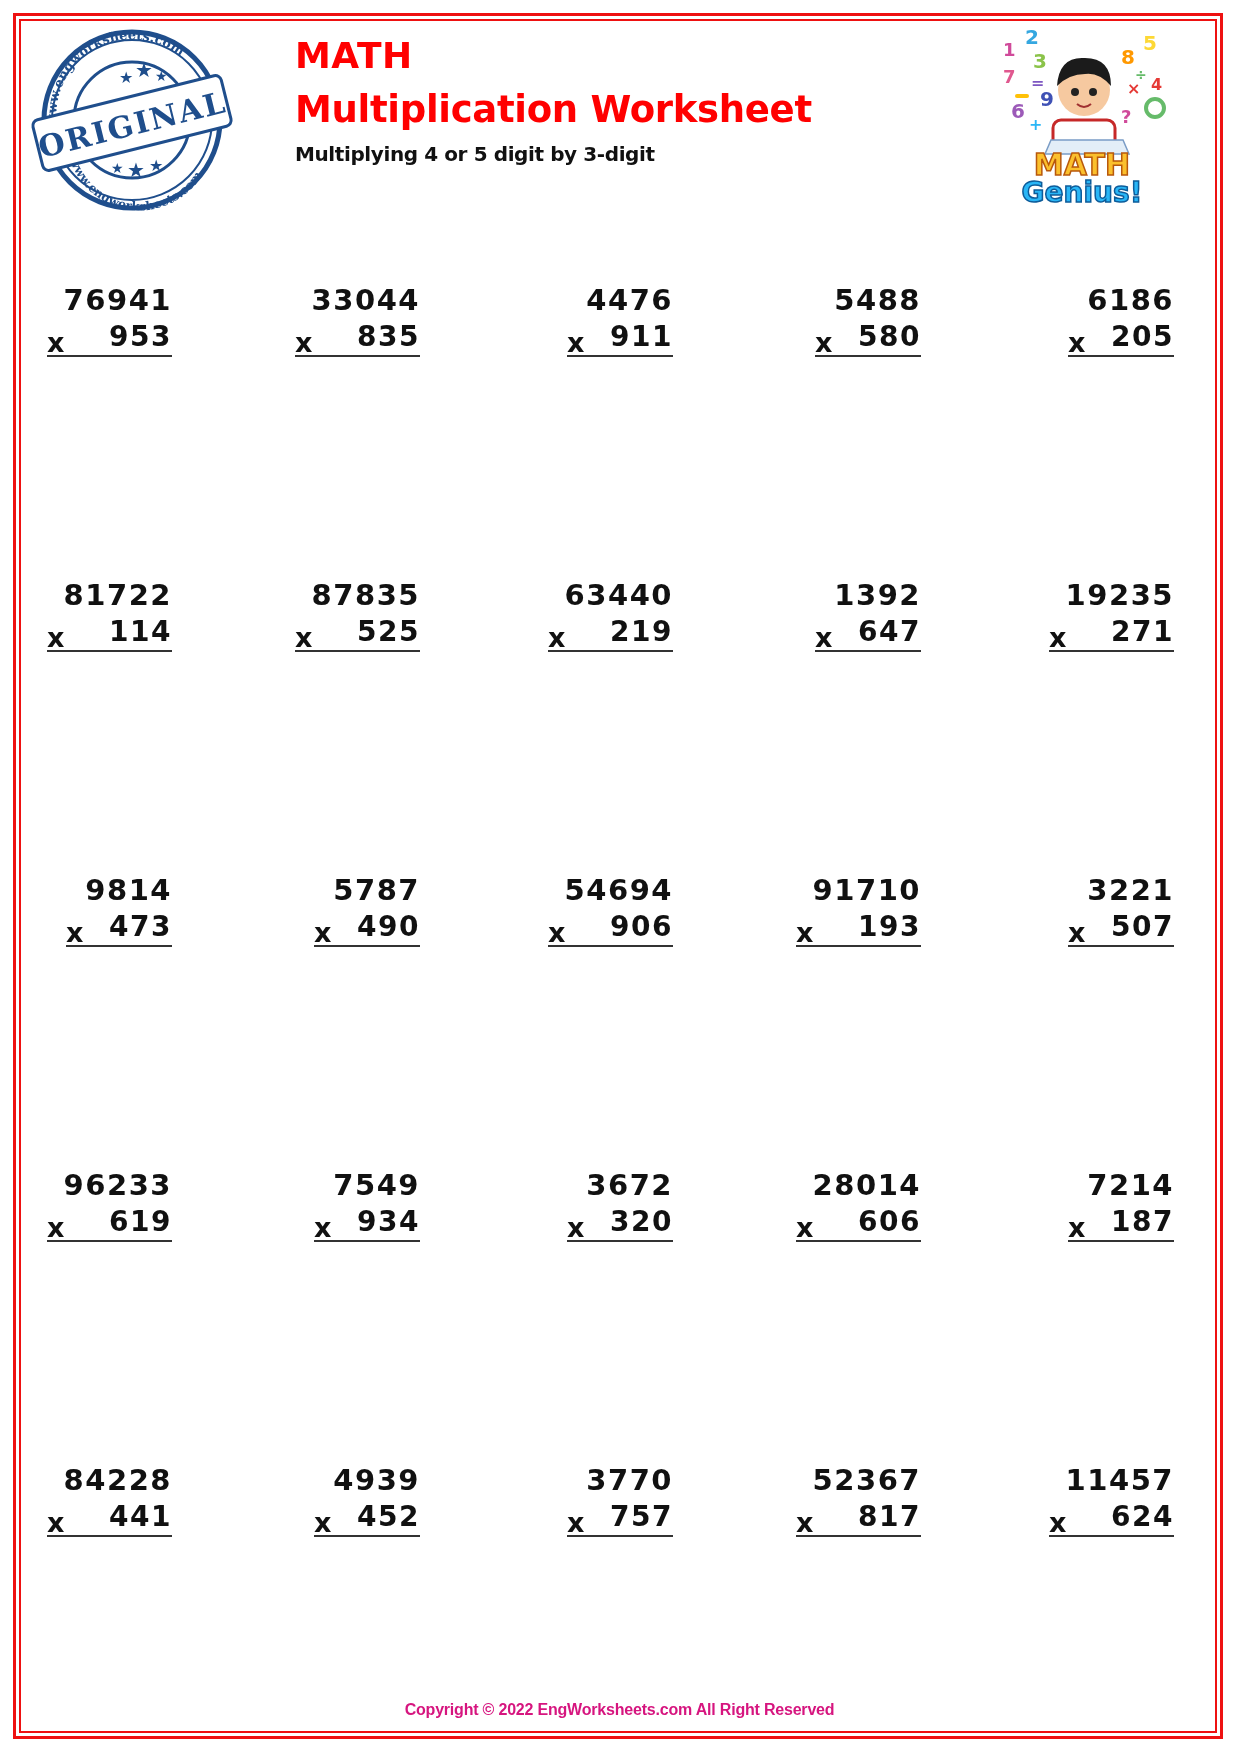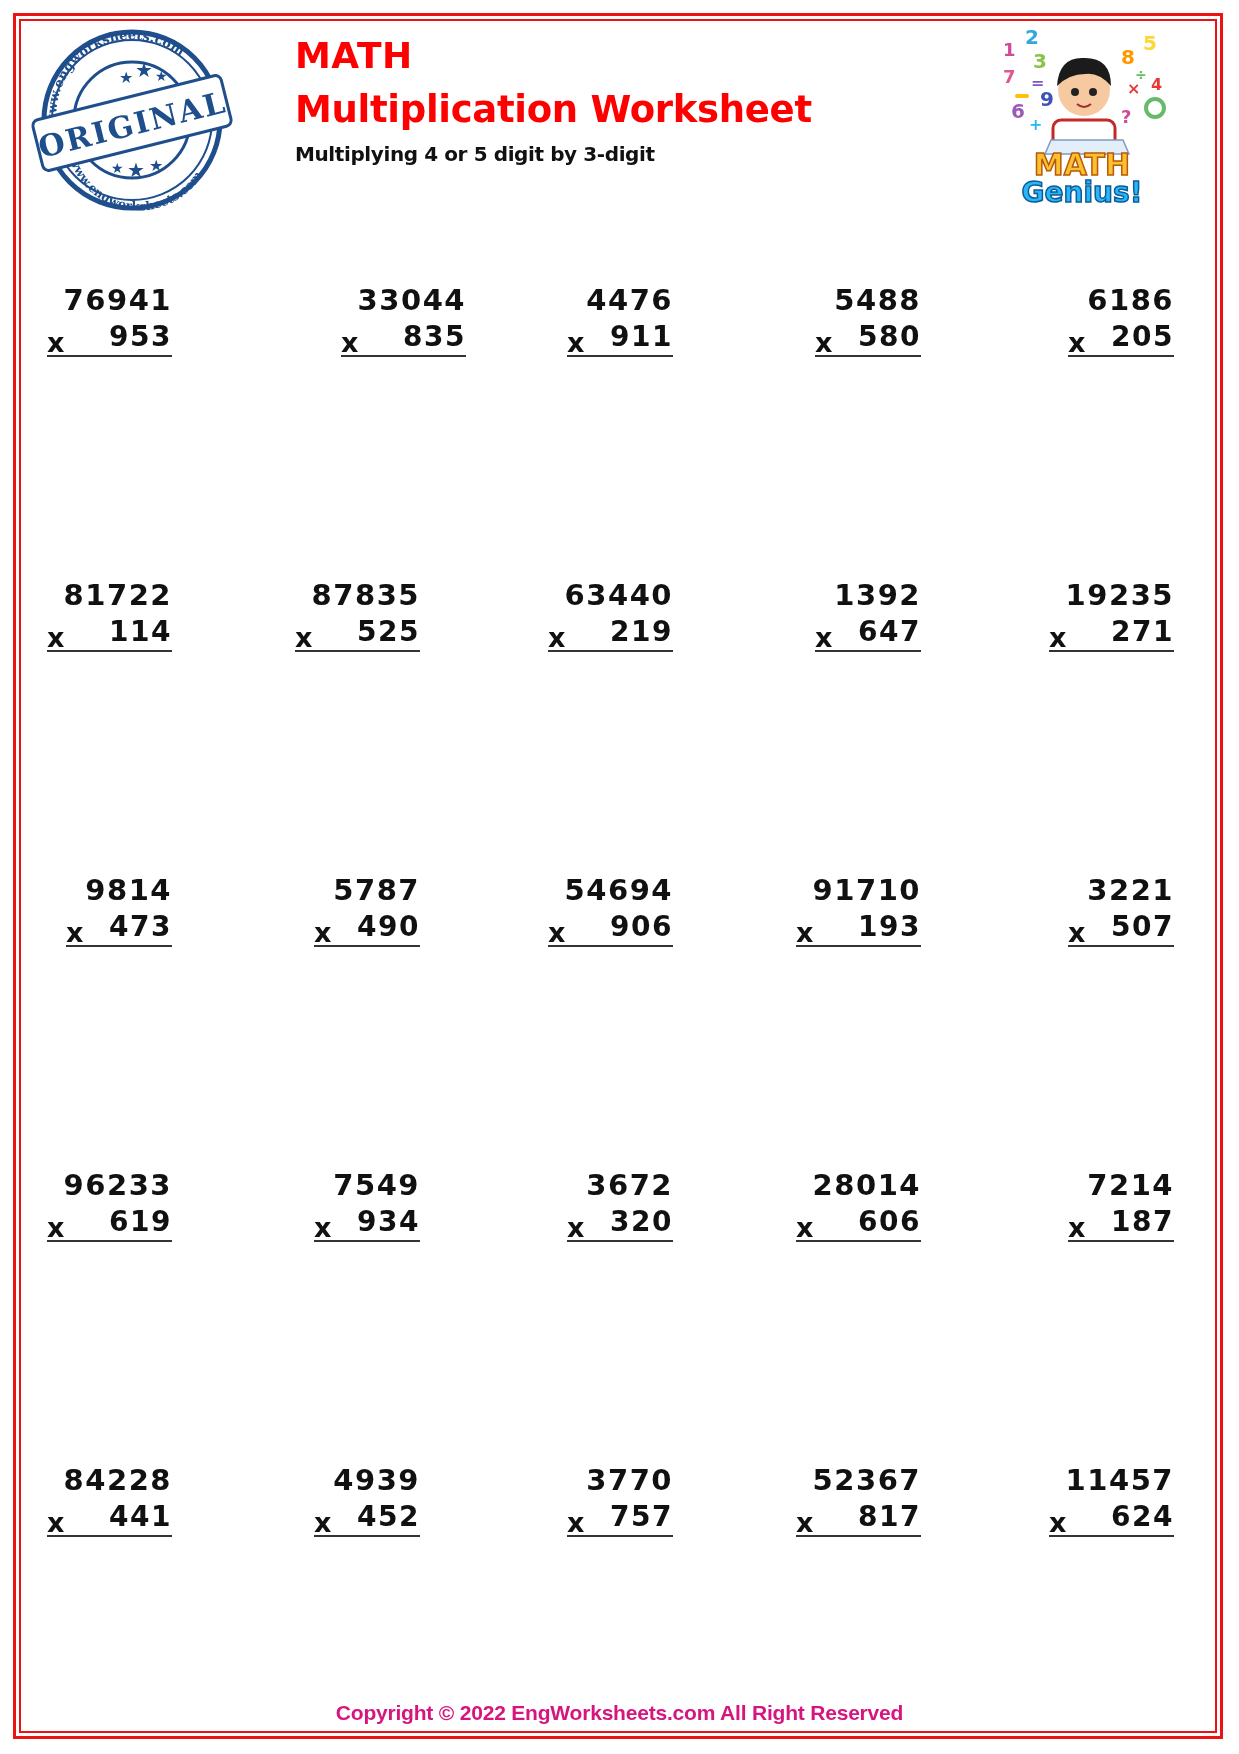--- a/index.html
+++ b/index.html
@@ -51,21 +51,21 @@
       position: absolute; left: 0; bottom: -3px;
       font-size: 27px; line-height: 30px; font-weight: bold;
     }
     .problem .bottom-num {
       position: absolute; right: 0; bottom: 1px;
       font-size: 28px; line-height: 34px; letter-spacing: 1.5px;
     }
     .footer {
       position: absolute; left: 0; width: 1239px; top: 1701px; text-align: center;
       font-family: "Liberation Sans", sans-serif; font-weight: bold;
-      font-size: 21px; color: #d6157f; letter-spacing: -0.2px;
+      font-size: 16px; color: #d6157f; letter-spacing: -0.2px;
     }
   </style>
 </head>
 <body>
 
 <div class="border-outer"></div>
 <div class="border-inner"></div>
 
 <div class="stamp">
   <svg width="210" height="190" viewBox="0 0 210 190">
@@ -132,21 +132,21 @@
 </div>
 
 <div id="problems">
     <div class="problem" style="left: 47px; width: 125px; top: 283px;">
       <div class="top-num">76941</div>
       <div class="bottom-row">
         <span class="times">x</span>
         <span class="bottom-num">953</span>
       </div>
     </div>
-    <div class="problem" style="left: 295px; width: 125px; top: 283px; margin-left: 46px;">
+    <div class="problem" style="left: 295px; width: 125px; top: 283px;">
       <div class="top-num">33044</div>
       <div class="bottom-row">
         <span class="times">x</span>
         <span class="bottom-num">835</span>
       </div>
     </div>
     <div class="problem" style="left: 567px; width: 106px; top: 283px;">
       <div class="top-num">4476</div>
       <div class="bottom-row">
         <span class="times">x</span>

